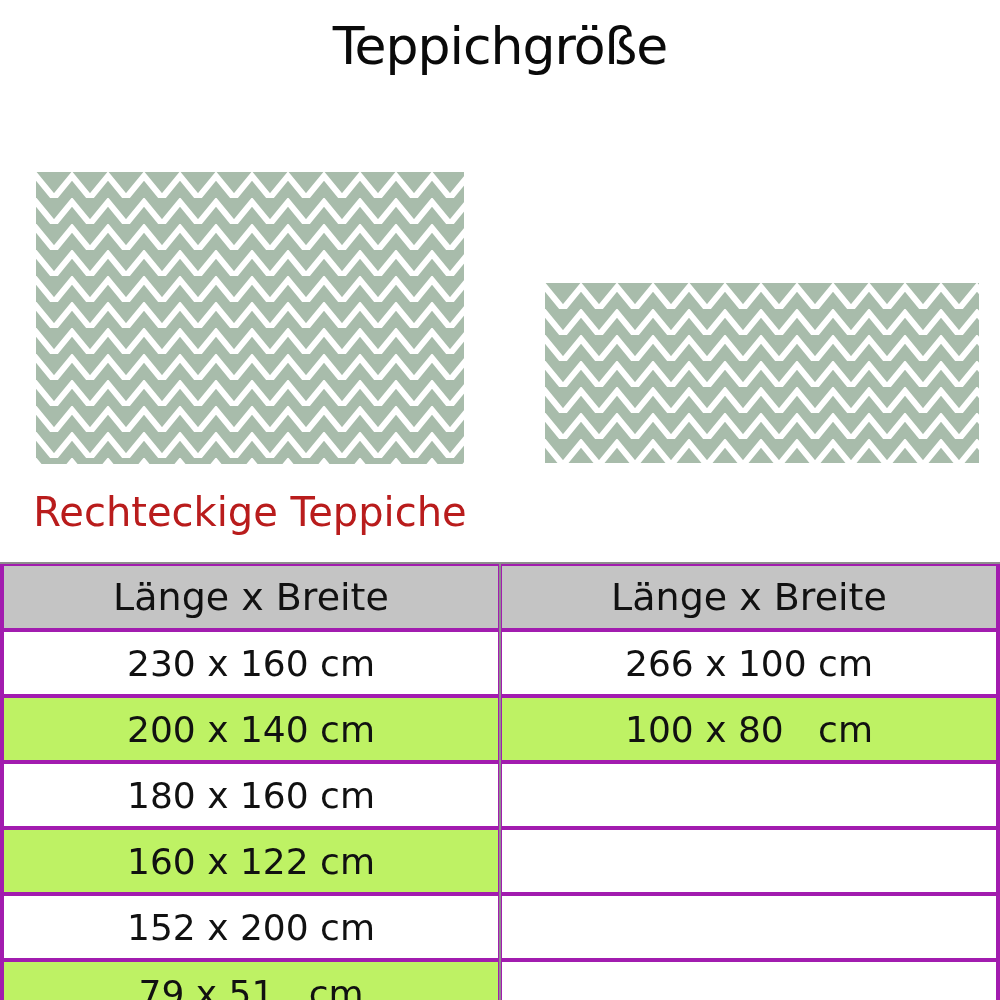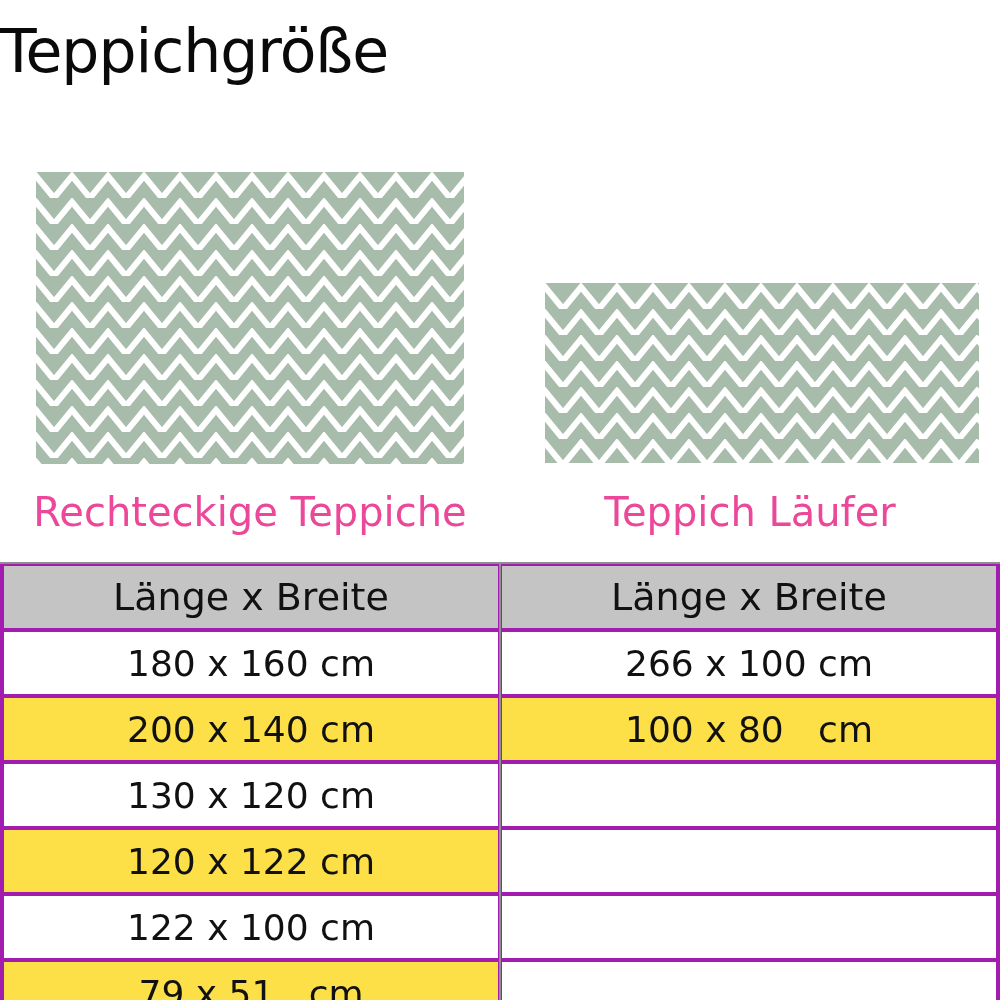--- a/index.html
+++ b/index.html
@@ -18,21 +18,22 @@
     width: 1000px;
     height: 1000px;
   }
 
   
   .title {
     position: absolute;
     top: 18px;
     left: 0;
     width: 1000px;
-    font-size: 60px;
+    text-align: center;
+    font-size: 52px;
     font-weight: 400;
     color: #0a0a0a;
     letter-spacing: -1px;
     line-height: 1.1;
   }
 
   
   .rug {
     position: absolute;
     background-color: #a8bcab;
@@ -53,21 +54,21 @@
     left: 545px;
     top: 283px;
     width: 434px;
     height: 180px;
   }
 
   
   .caption {
     position: absolute;
     font-size: 40px;
-    color: #ec4899;
+    color: #b91c1c;
     text-align: center;
     line-height: 1.1;
   }
   #caption-rect {
     left: 0;
     top: 490px;
     width: 500px;
   }
   #caption-runner {
     left: 500px;
@@ -89,21 +90,21 @@
     height: 62px;
     text-align: center;
     vertical-align: middle;
     font-size: 36px;
     color: #111111;
     border: 4px solid #a21caf;
     padding: 0;
     white-space: pre;
   }
   .table tr.shaded td {
-    background: #fde047;
+    background: #bef264;
   }
   .table tr.plain td {
     background: #ffffff;
   }
   .table tr.header td {
     background: #c4c4c4;
     font-size: 38px;
   }
   .table td.empty {
     background: #ffffff !important;
@@ -152,46 +153,45 @@
         <pattern id="chev2" patternUnits="userSpaceOnUse" width="36" height="26">
           <path d="M -18 26 L 0 4 L 18 26 M 18 26 L 36 4 L 54 26" fill="none" stroke="#ffffff" stroke-width="6"></path>
         </pattern>
       </defs>
       <rect x="0" y="0" width="434" height="180" fill="#a8bcab"></rect>
       <rect x="0" y="0" width="434" height="180" fill="url(#chev2)"></rect>
     </svg>
   </div>
 
   <div class="caption" id="caption-rect">Rechteckige Teppiche</div>
-  <div class="caption" id="caption-runner">Teppich Läufer</div>
 
   <table class="table">
     <tbody>
       <tr class="header">
         <td>Länge x Breite</td>
         <td>Länge x Breite</td>
       </tr>
       <tr class="plain">
-        <td>180 x 160 cm</td>
+        <td>230 x 160 cm</td>
         <td>266 x 100 cm</td>
       </tr>
       <tr class="shaded">
         <td>200 x 140 cm</td>
         <td>100 x 80   cm</td>
       </tr>
       <tr class="plain">
-        <td>130 x 120 cm</td>
+        <td>180 x 160 cm</td>
         <td class="empty"></td>
       </tr>
       <tr class="shaded">
-        <td>120 x 122 cm</td>
+        <td>160 x 122 cm</td>
         <td class="empty"></td>
       </tr>
       <tr class="plain">
-        <td>122 x 100 cm</td>
+        <td>152 x 200 cm</td>
         <td class="empty"></td>
       </tr>
       <tr class="shaded">
         <td>79 x 51   cm</td>
         <td class="empty"></td>
       </tr>
     </tbody>
   </table>
 
   <div class="table-outline"></div>

